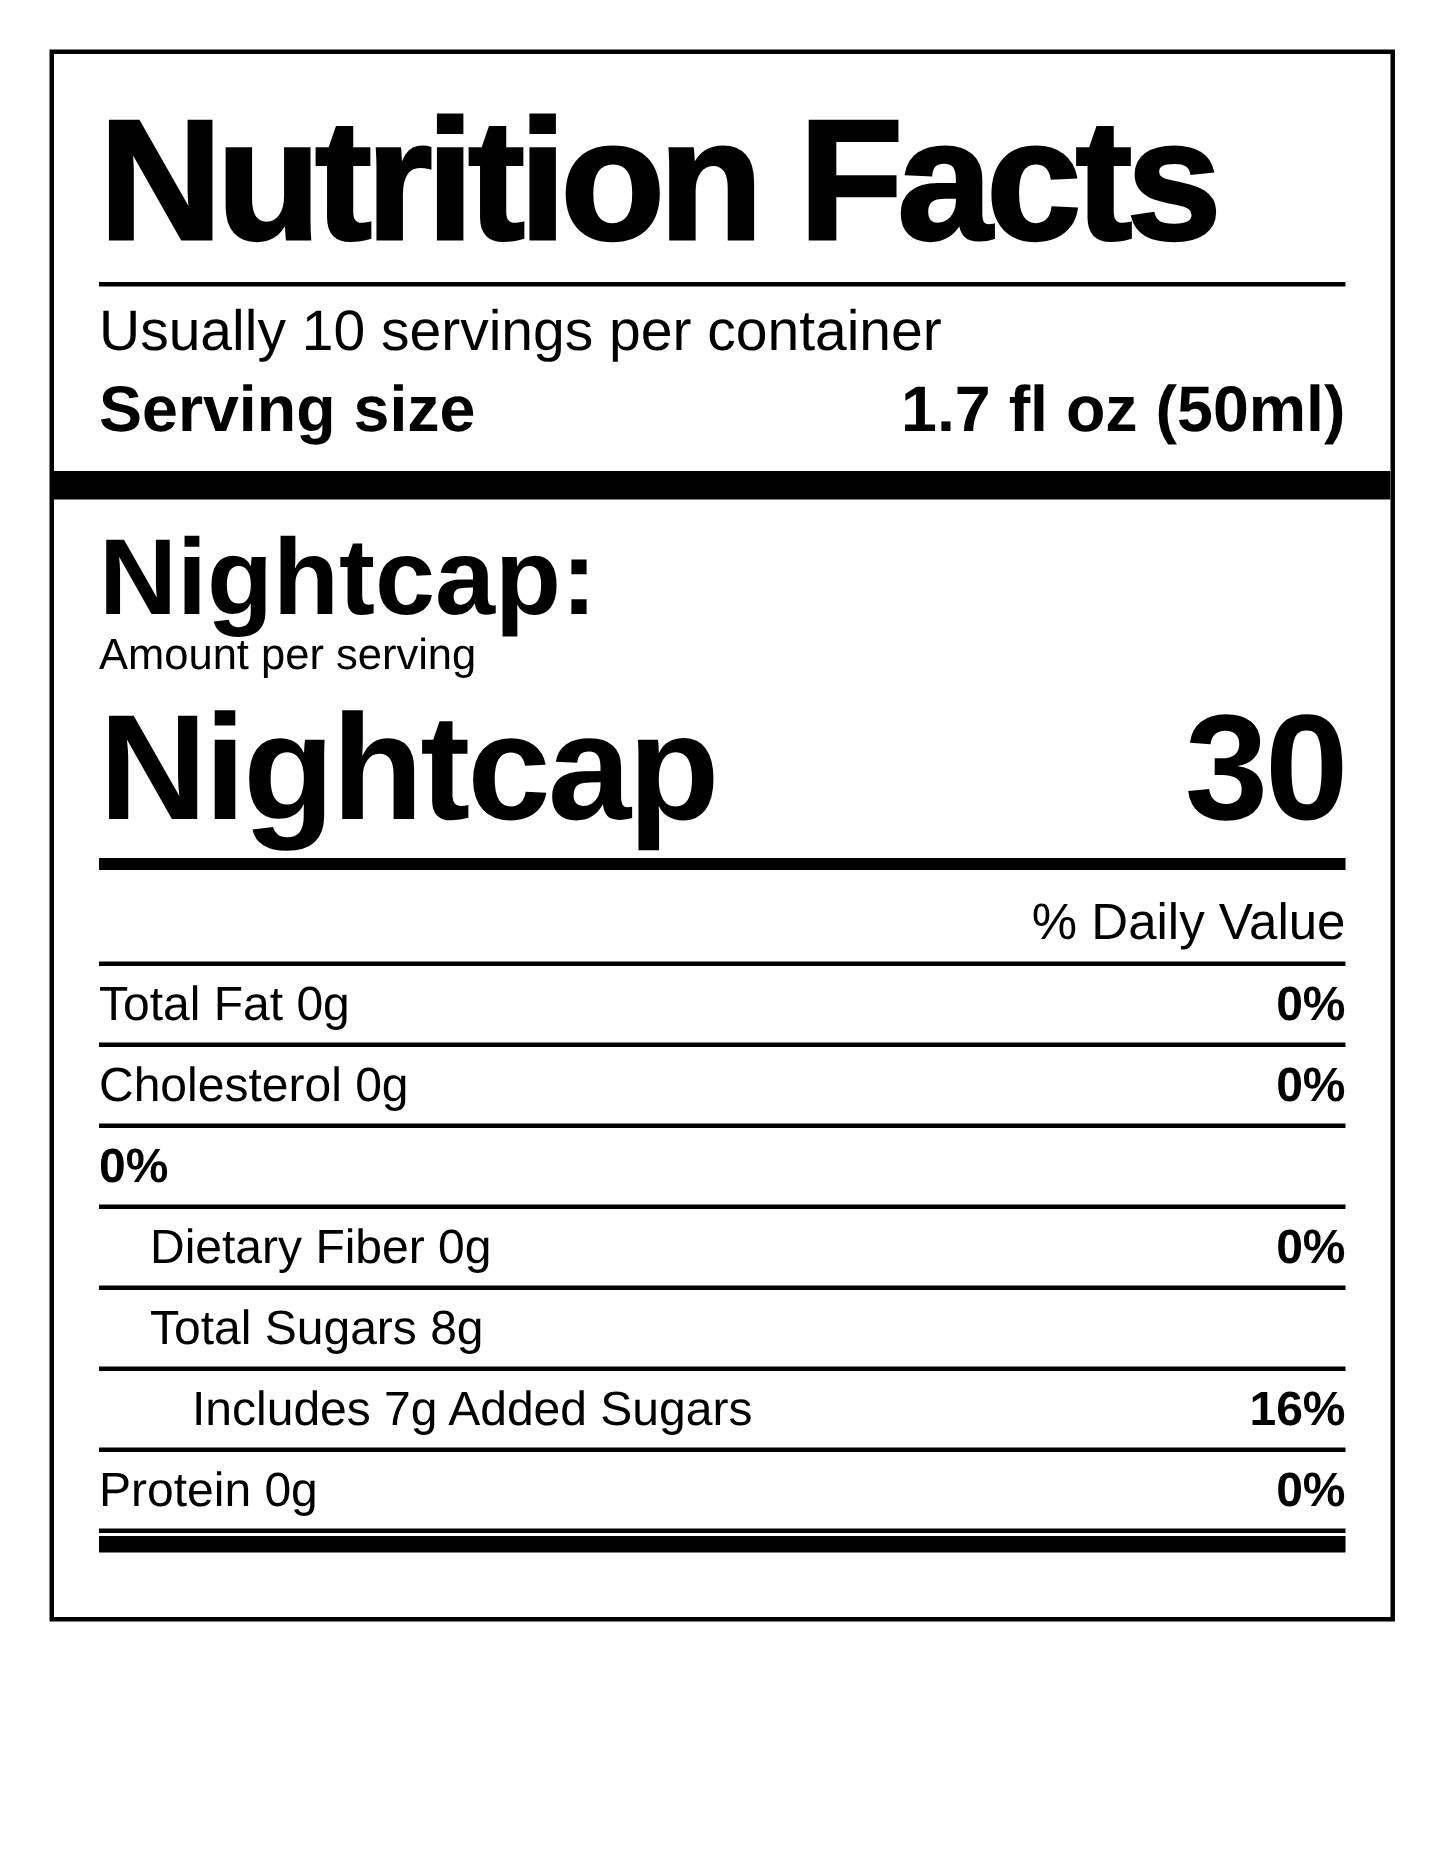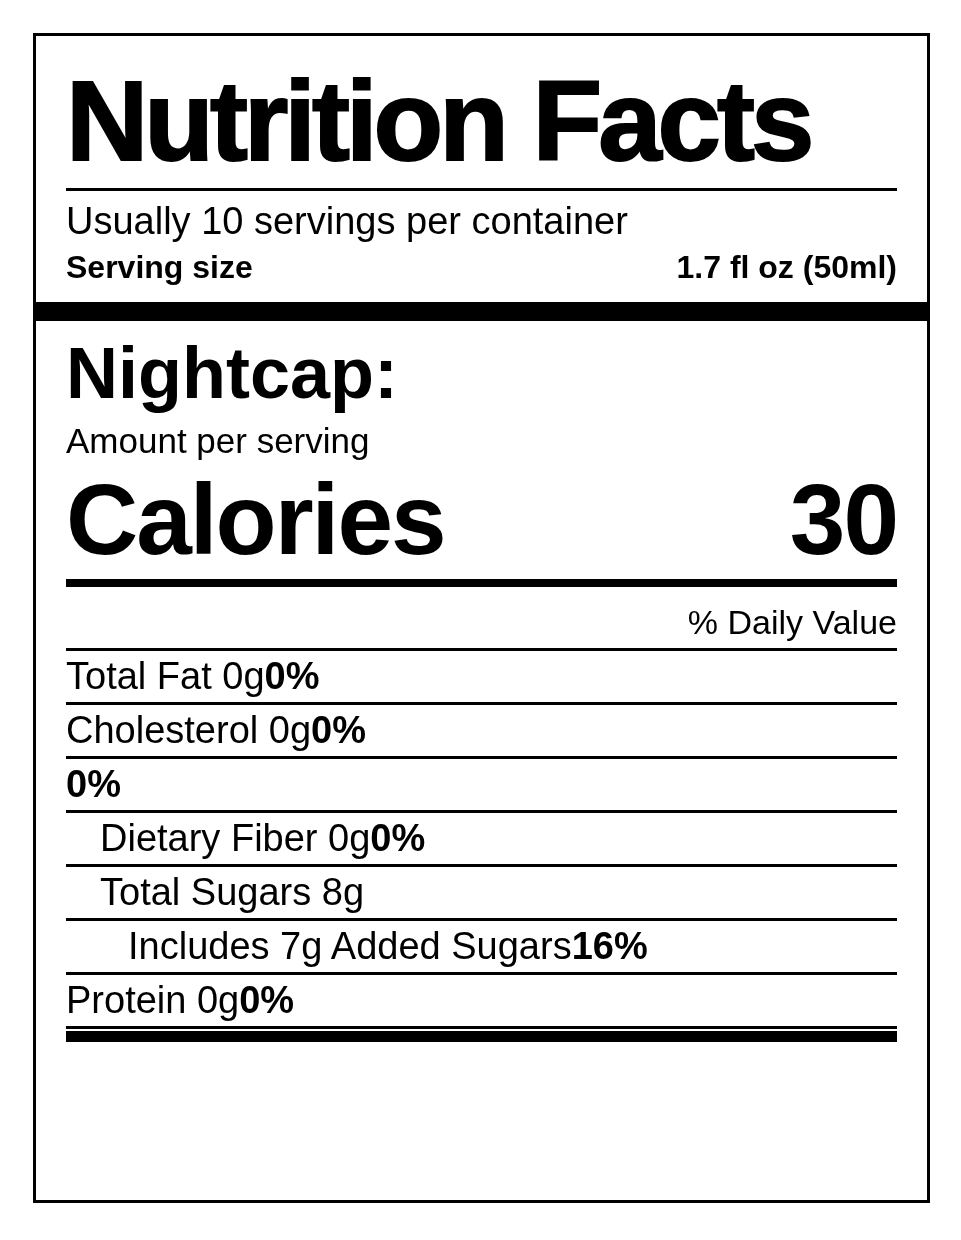--- a/index.html
+++ b/index.html
@@ -9,21 +9,21 @@
     height: 1240px;
     background: #ffffff;
     font-family: "Liberation Sans", sans-serif;
     color: #000000;
   }
   .label-box {
     position: absolute;
     left: 33px;
     top: 33px;
     width: 897px;
-    height: 1170px;
+    height: 1048px;
     box-sizing: border-box;
     border: 3px solid #000;
     background: #fff;
     padding: 0 30px;
     overflow: hidden;
   }
   .nf-title {
     font-size: 114px;
     font-weight: bold;
     letter-spacing: -4px;
@@ -39,39 +39,38 @@
   }
   .servings-line {
     font-size: 38px;
     line-height: 1.2;
     margin-top: 8px;
   }
   .serving-size-row {
     display: flex;
     justify-content: space-between;
     align-items: center;
-    font-size: 32px;
+    font-size: 43px;
     font-weight: bold;
     margin-top: 4px;
     margin-bottom: 16px;
   }
   .bar-thick {
     height: 19px;
     background: #000;
     margin: 0 -30px;
   }
   .product-name {
     font-size: 72px;
     font-weight: bold;
     line-height: 1.0;
     margin-top: 16px;
   }
   .amount-per-serving {
-    font-size: 35px;
-    margin-top: 12px;
+    font-size: 29px;
   }
   .calories-row {
     display: flex;
     justify-content: space-between;
     align-items: baseline;
     font-size: 100px;
     font-weight: bold;
     line-height: 1.0;
     margin-top: 8px;
     letter-spacing: -2px;
@@ -83,24 +82,24 @@
   }
   .dv-header {
     font-size: 34px;
     text-align: right;
     margin-top: 16px;
     padding-bottom: 6px;
     border-bottom: 3px solid #000;
   }
   .nutrient-row {
     display: flex;
-    justify-content: flex-start;
+    justify-content: space-between;
     align-items: center;
     height: 51px;
-    font-size: 38px;
+    font-size: 32px;
     border-bottom: 3px solid #000;
   }
   .nutrient-row:last-of-type { border-bottom: none; }
   .nutrient-row .dv { font-weight: bold; }
   .indent-1 { padding-left: 34px; }
   .indent-2 { padding-left: 62px; }
   .bar-thick-2 {
     height: 11px;
     background: #000;
     margin-top: 2px;
@@ -128,21 +127,21 @@
     <span>1.7 fl oz (50ml)</span>
   </div>
 
   <div class="bar-thick"></div>
 
   <div class="product-name">Nightcap:</div>
 
   <div class="amount-per-serving">Amount per serving</div>
 
   <div class="calories-row">
-    <span>Calories</span>
+    <span>Nightcap</span>
     <span>30</span>
   </div>
 
   <div class="rule-medium"></div>
 
   <div class="dv-header">% Daily Value</div>
 
   <div class="nutrient-row">
     <span>Total Fat 0g</span>
     <span class="dv">0%</span>

